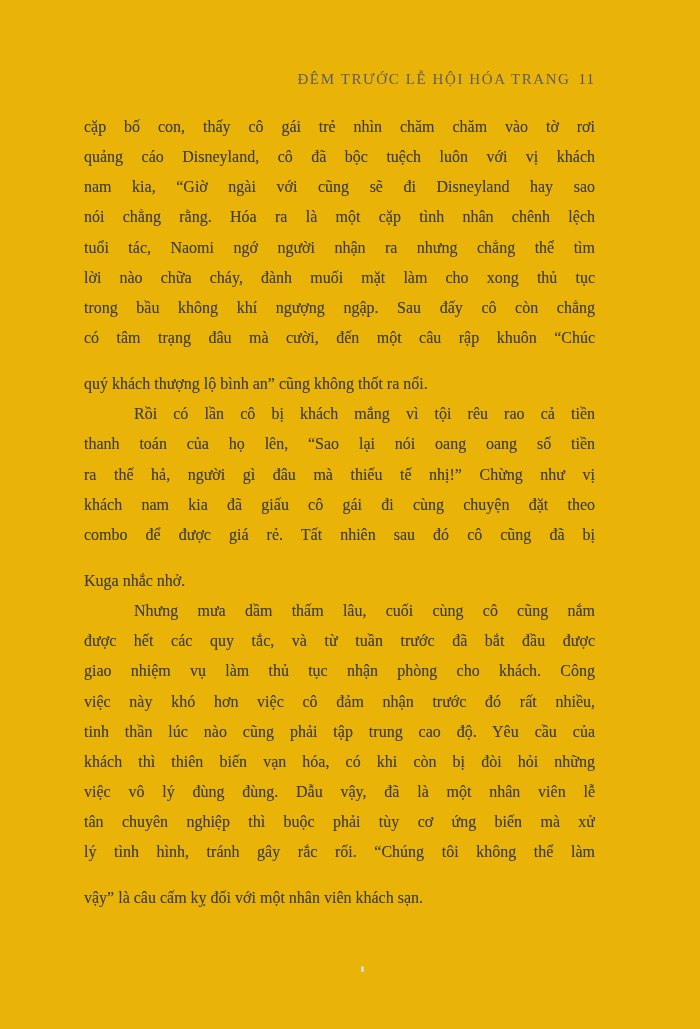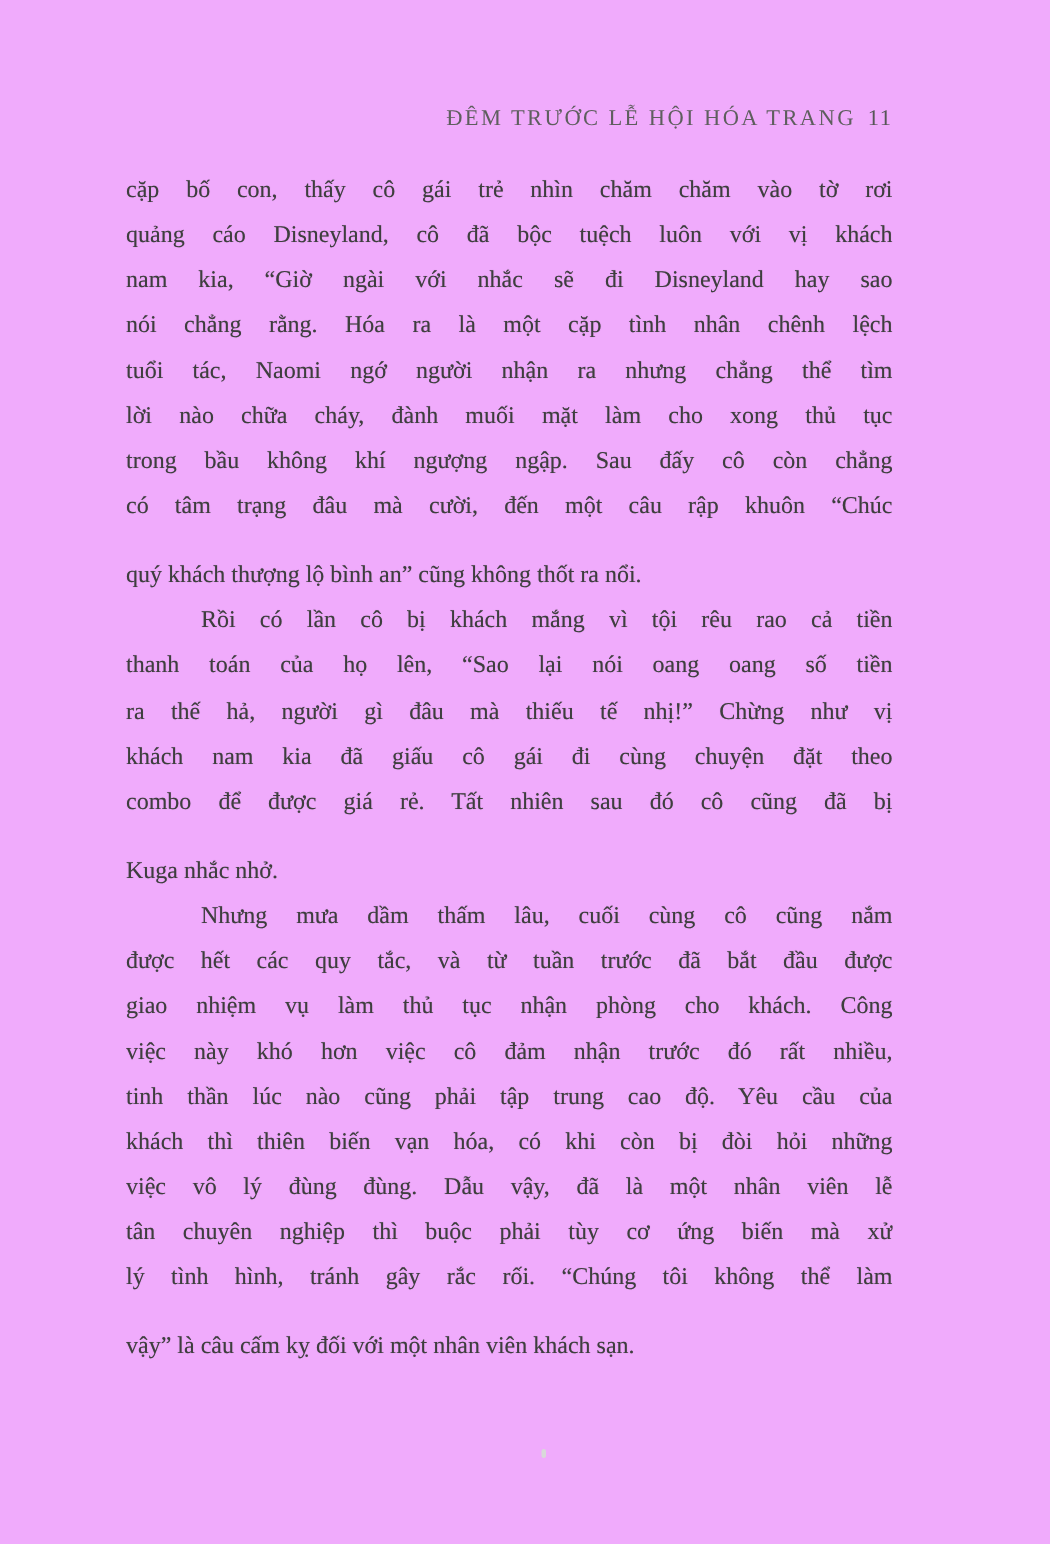--- a/index.html
+++ b/index.html
@@ -4,21 +4,21 @@
 <style>
   html, body {
     margin: 0;
     padding: 0;
     background: #ffffff;
   }
   .page {
     position: relative;
     width: 700px;
     height: 1029px;
-    background: #f0abfc;
+    background: #eab308;
     overflow: hidden;
     font-family: "Liberation Serif", "DejaVu Serif", serif;
   }
   .page-header {
     position: absolute;
     top: 71px;
     left: 84px;
     width: 511px;
     display: flex;
     justify-content: flex-end;
@@ -76,21 +76,21 @@
 <div class="page">
 
   <div class="page-header">
     <span class="running-title">ĐÊM TRƯỚC LỄ HỘI HÓA TRANG</span>
     <span class="page-number">11</span>
   </div>
 
   <div class="body-text">
       <div class="line">cặp bố con, thấy cô gái trẻ nhìn chăm chăm vào tờ rơi</div>
       <div class="line">quảng cáo Disneyland, cô đã bộc tuệch luôn với vị khách</div>
-      <div class="line">nam kia, “Giờ ngài với nhắc sẽ đi Disneyland hay sao</div>
+      <div class="line">nam kia, “Giờ ngài với cũng sẽ đi Disneyland hay sao</div>
       <div class="line">nói chẳng rằng. Hóa ra là một cặp tình nhân chênh lệch</div>
       <div class="line">tuổi tác, Naomi ngớ người nhận ra nhưng chẳng thể tìm</div>
       <div class="line">lời nào chữa cháy, đành muối mặt làm cho xong thủ tục</div>
       <div class="line">trong bầu không khí ngượng ngập. Sau đấy cô còn chẳng</div>
       <div class="line">có tâm trạng đâu mà cười, đến một câu rập khuôn “Chúc</div>
       <div class="line end">quý khách thượng lộ bình an” cũng không thốt ra nổi.</div>
       <div class="line indent">Rồi có lần cô bị khách mắng vì tội rêu rao cả tiền</div>
       <div class="line">thanh toán của họ lên, “Sao lại nói oang oang số tiền</div>
       <div class="line">ra thế hả, người gì đâu mà thiếu tế nhị!” Chừng như vị</div>
       <div class="line">khách nam kia đã giấu cô gái đi cùng chuyện đặt theo</div>

